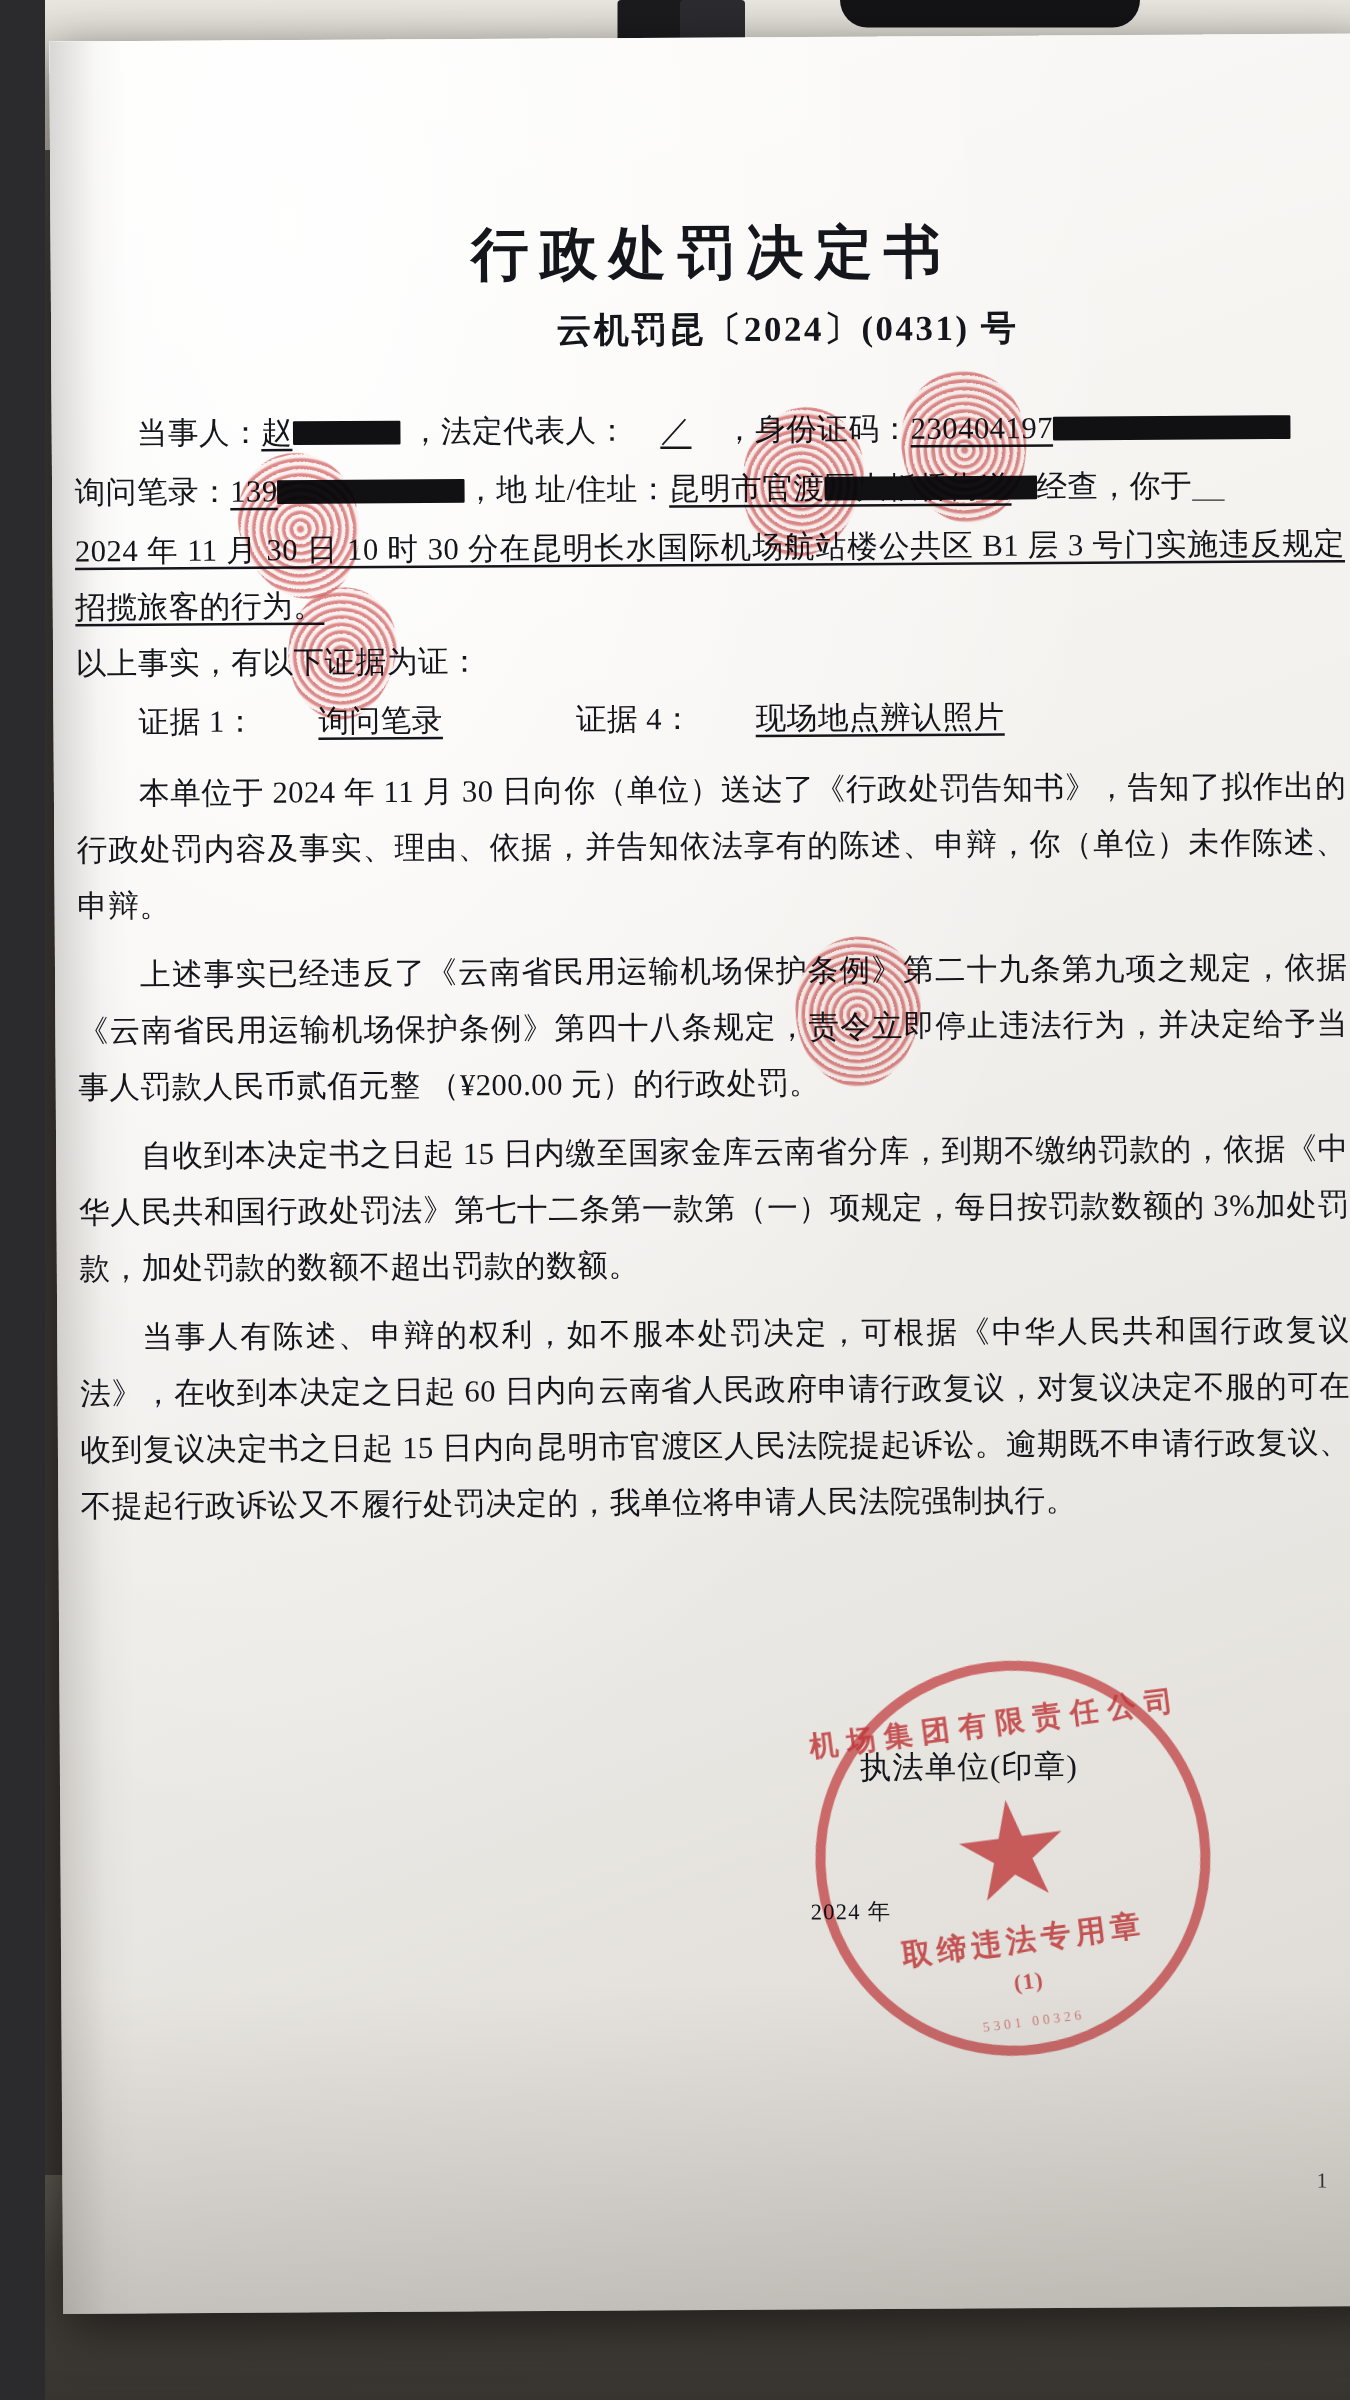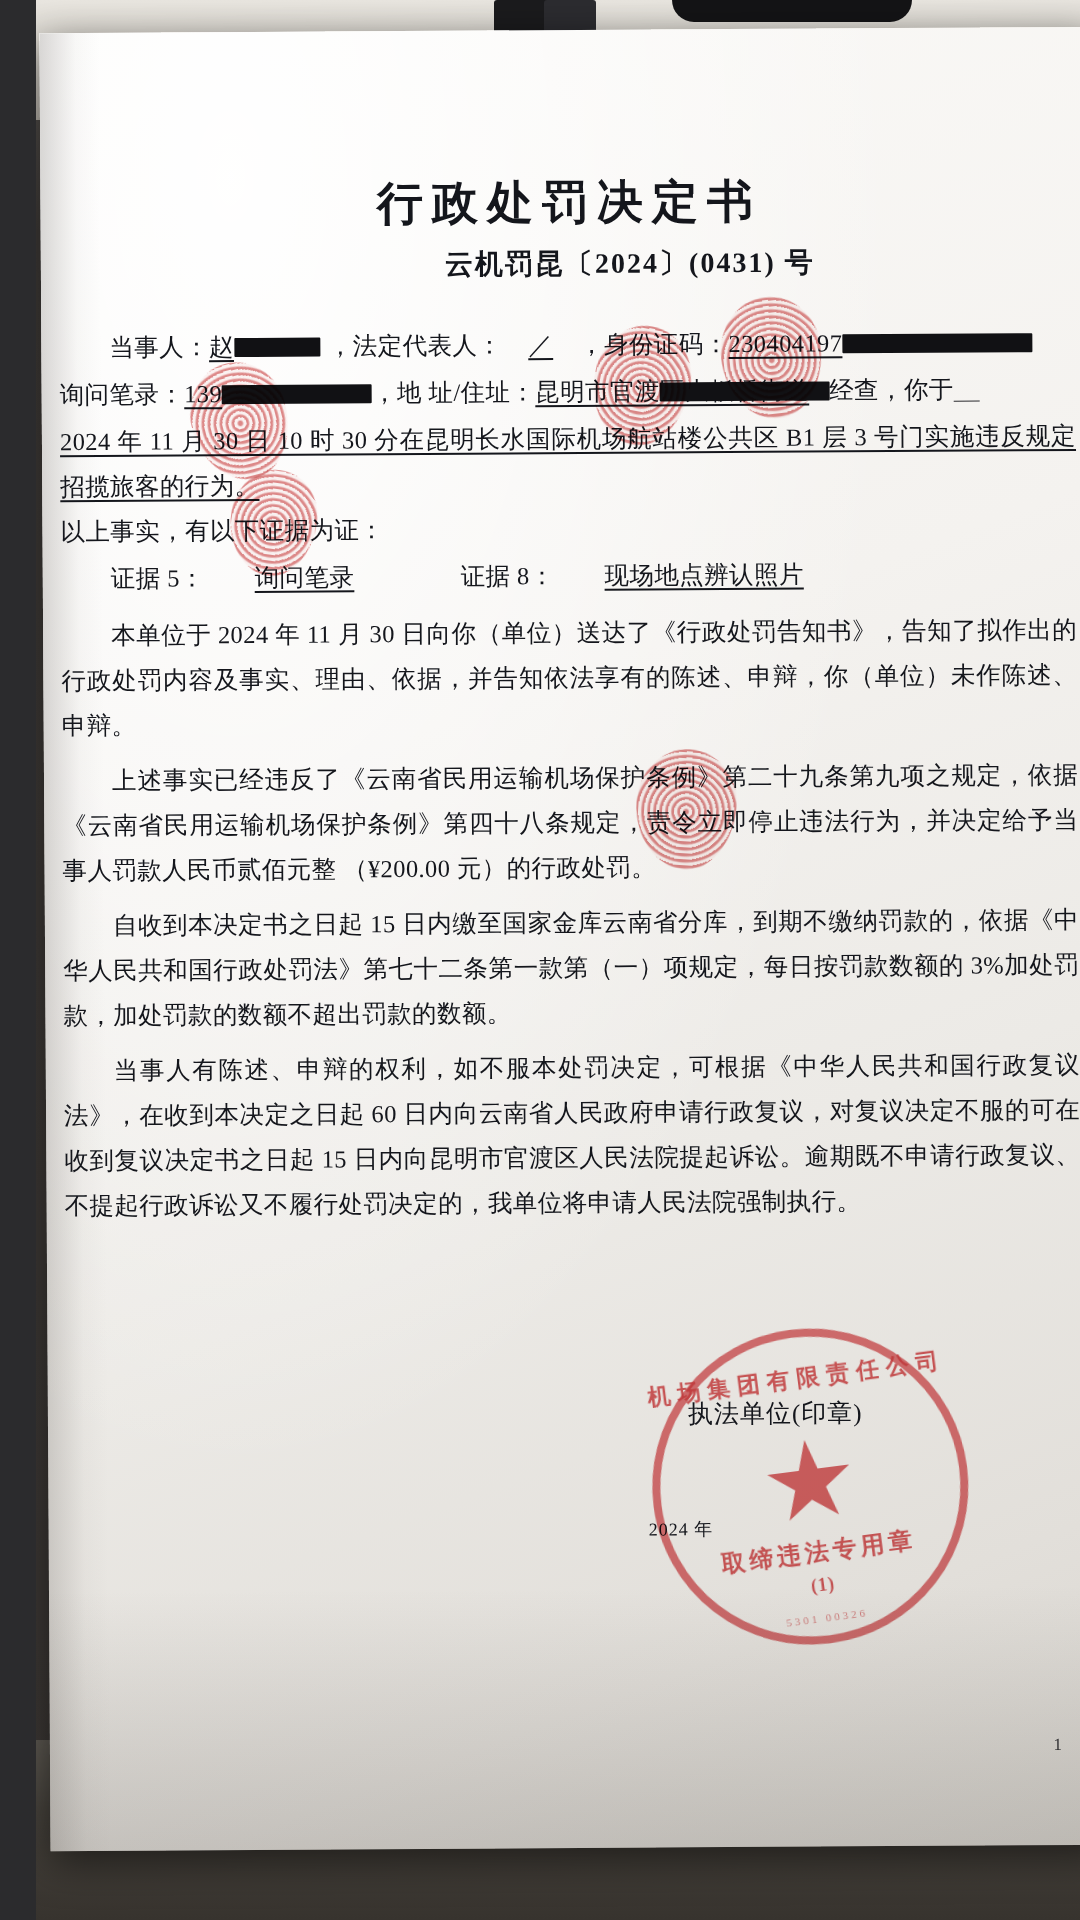--- a/index.html
+++ b/index.html
@@ -254,21 +254,21 @@
 
         <p class="p">
           <span>询问笔录：</span><span class="u">139</span><span class="redact" style="width:150px;"></span><span>，地 址/住址：</span><span class="u">昆明市官渡区大板桥街道</span><span class="redact" style="width:170px; margin-left:-150px;"></span><span>经查，你于</span><span class="inline-blank" style="min-width:26px;"></span>
         </p>
 
         <p class="p u">2024 年 11 月 30 日 10 时 30 分在昆明长水国际机场航站楼公共区 B1 层 3 号门实施违反规定招揽旅客的行为。</p>
 
         <p class="p" style="margin-top:-2px;">以上事实，有以下证据为证：</p>
 
         <p class="p evidence-row">
-          <span>证据 5：</span><span class="u" style="display:inline-block;min-width:230px;">询问笔录</span><span style="display:inline-block;width:26px;"></span><span>证据 8：</span><span class="u" style="display:inline-block;min-width:235px;">现场地点辨认照片</span>
+          <span>证据 1：</span><span class="u" style="display:inline-block;min-width:230px;">询问笔录</span><span style="display:inline-block;width:26px;"></span><span>证据 4：</span><span class="u" style="display:inline-block;min-width:235px;">现场地点辨认照片</span>
         </p>
 
         <p class="p indent" style="margin-top:12px;">本单位于 2024 年 11 月 30 日向你（单位）送达了《行政处罚告知书》，告知了拟作出的行政处罚内容及事实、理由、依据，并告知依法享有的陈述、申辩，你（单位）未作陈述、申辩。</p>
 
         <p class="p indent" style="margin-top:10px;">上述事实已经违反了《云南省民用运输机场保护条例》第二十九条第九项之规定，依据《云南省民用运输机场保护条例》第四十八条规定，责令立即停止违法行为，并决定给予当事人罚款人民币贰佰元整 （¥200.00 元）的行政处罚。</p>
 
         <p class="p indent" style="margin-top:10px;">自收到本决定书之日起 15 日内缴至国家金库云南省分库，到期不缴纳罚款的，依据《中华人民共和国行政处罚法》第七十二条第一款第（一）项规定，每日按罚款数额的 3%加处罚款，加处罚款的数额不超出罚款的数额。</p>
 
         <p class="p indent" style="margin-top:10px;">当事人有陈述、申辩的权利，如不服本处罚决定，可根据《中华人民共和国行政复议法》，在收到本决定之日起 60 日内向云南省人民政府申请行政复议，对复议决定不服的可在收到复议决定书之日起 15 日内向昆明市官渡区人民法院提起诉讼。逾期既不申请行政复议、不提起行政诉讼又不履行处罚决定的，我单位将申请人民法院强制执行。</p>
       </div>

